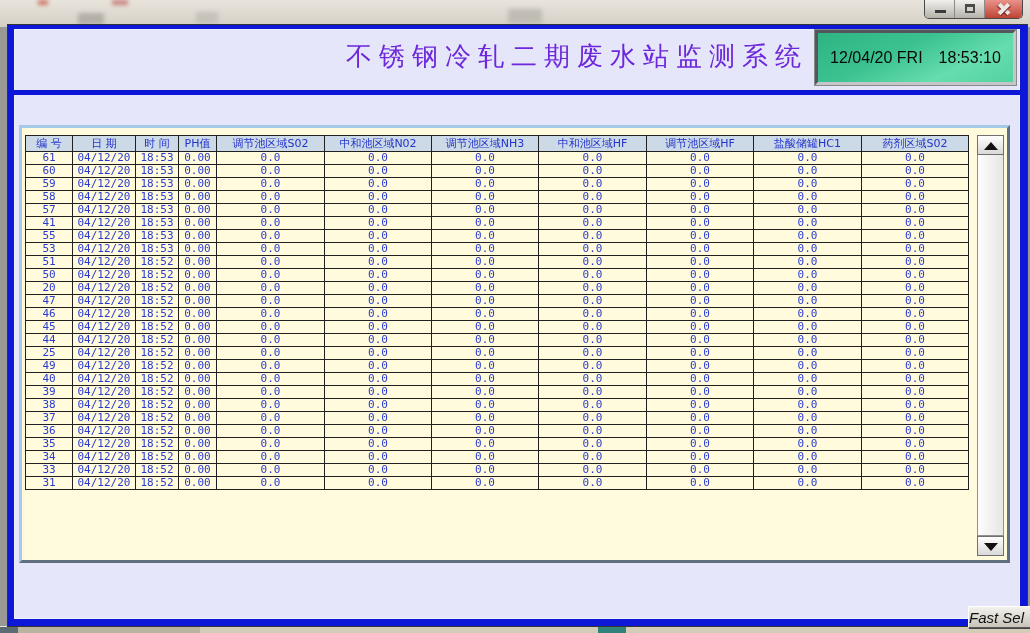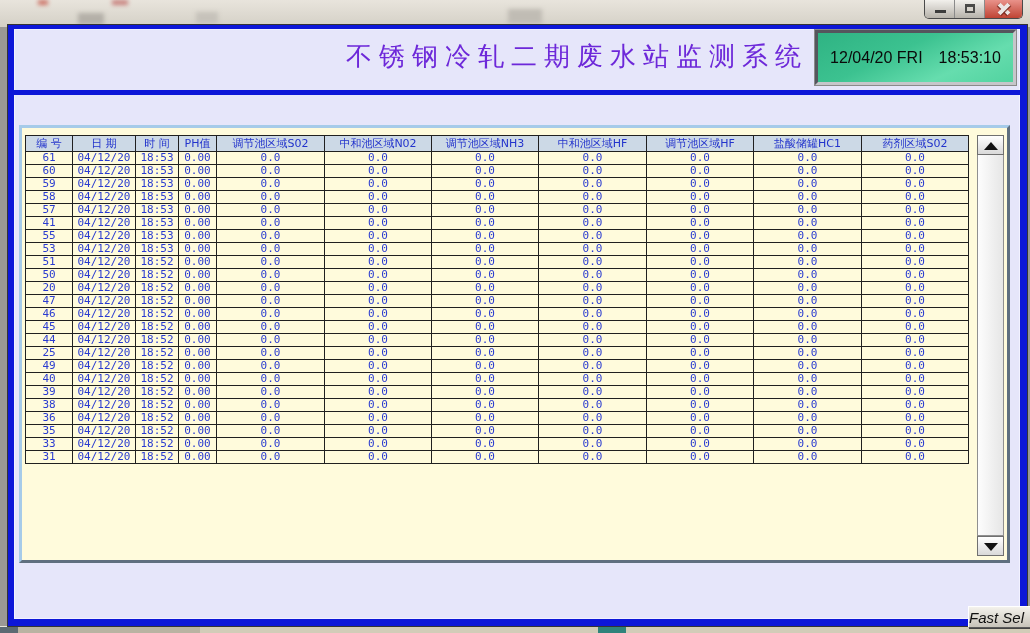--- a/index.html
+++ b/index.html
@@ -408,34 +408,60 @@
               <td>0.00</td>
               <td>0.0</td>
               <td>0.0</td>
               <td>0.0</td>
               <td>0.0</td>
               <td>0.0</td>
               <td>0.0</td>
               <td>0.0</td>
             </tr>
             <tr>
+              <td>37</td>
+              <td>04/12/20</td>
+              <td>18:52</td>
+              <td>0.00</td>
+              <td>0.0</td>
+              <td>0.0</td>
+              <td>0.0</td>
+              <td>0.0</td>
+              <td>0.0</td>
+              <td>0.0</td>
+              <td>0.0</td>
+            </tr>
+            <tr>
               <td>36</td>
               <td>04/12/20</td>
               <td>18:52</td>
               <td>0.00</td>
               <td>0.0</td>
               <td>0.0</td>
               <td>0.0</td>
               <td>0.0</td>
               <td>0.0</td>
               <td>0.0</td>
               <td>0.0</td>
             </tr>
             <tr>
               <td>35</td>
+              <td>04/12/20</td>
+              <td>18:52</td>
+              <td>0.00</td>
+              <td>0.0</td>
+              <td>0.0</td>
+              <td>0.0</td>
+              <td>0.0</td>
+              <td>0.0</td>
+              <td>0.0</td>
+              <td>0.0</td>
+            </tr>
+            <tr>
+              <td>34</td>
               <td>04/12/20</td>
               <td>18:52</td>
               <td>0.00</td>
               <td>0.0</td>
               <td>0.0</td>
               <td>0.0</td>
               <td>0.0</td>
               <td>0.0</td>
               <td>0.0</td>
               <td>0.0</td>

